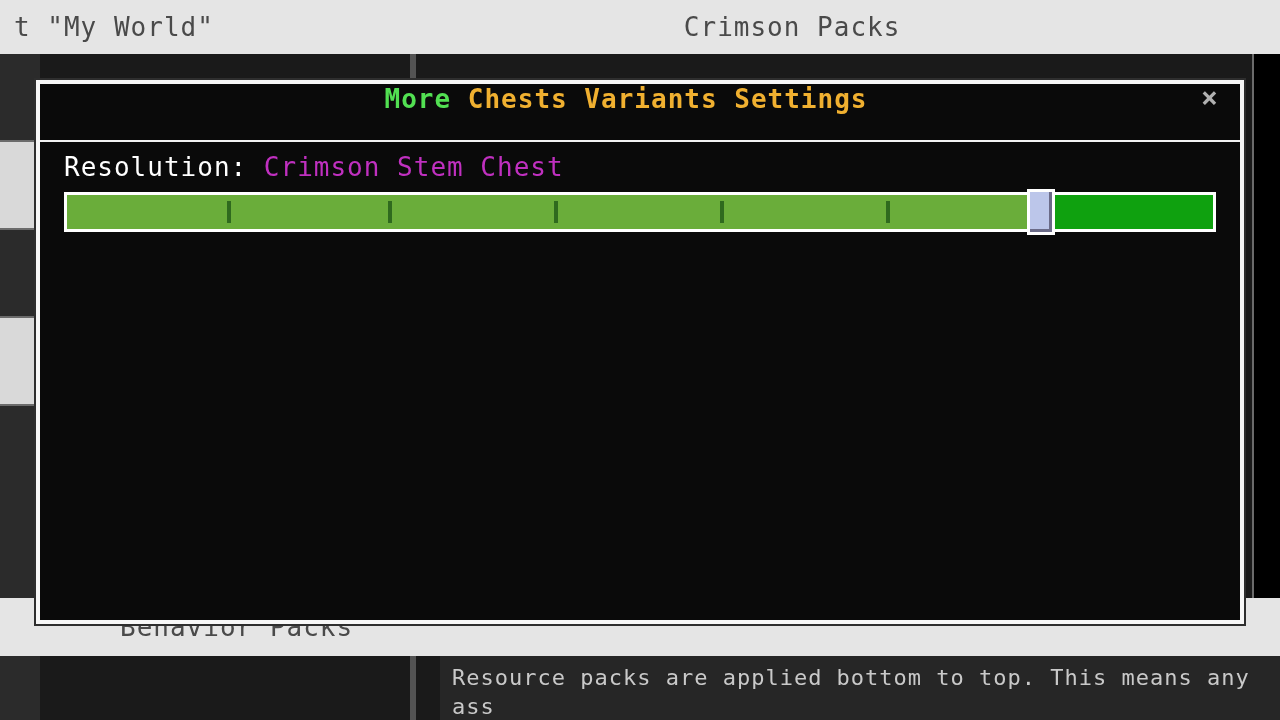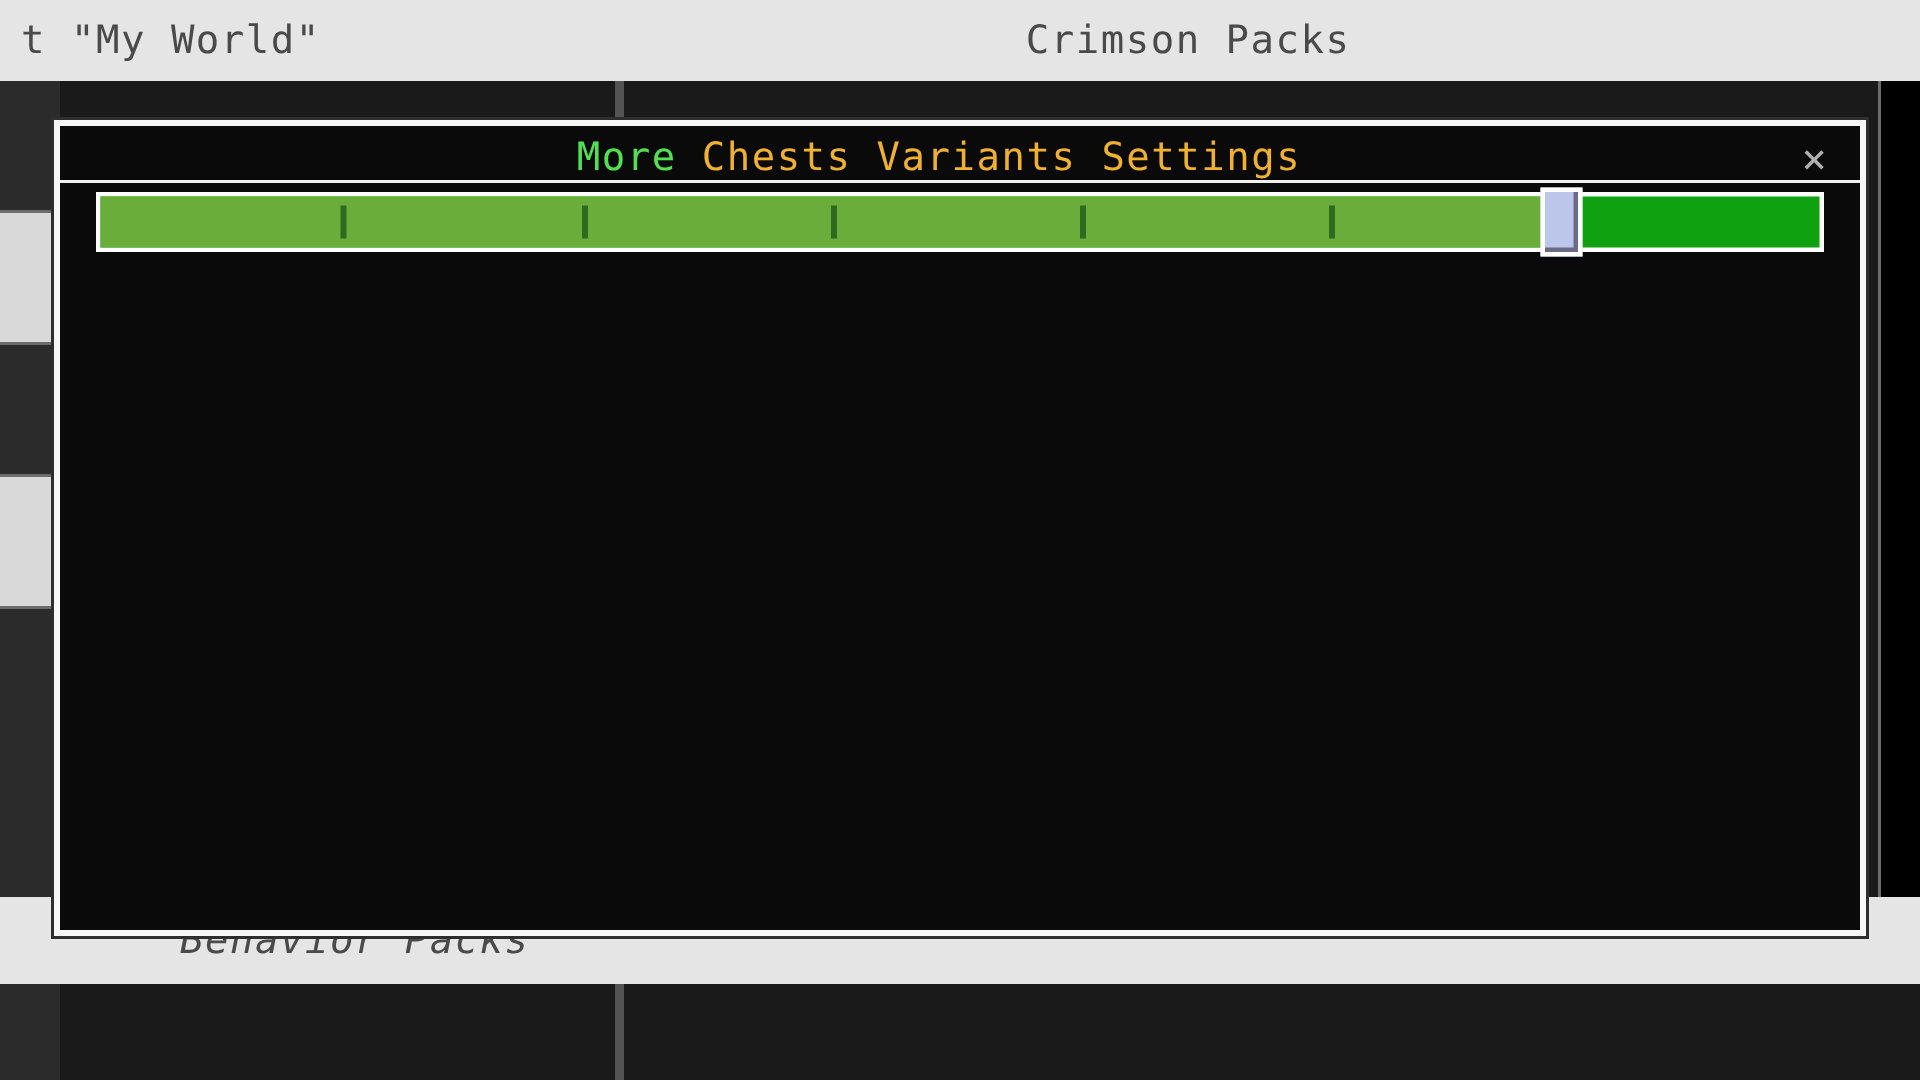--- a/index.html
+++ b/index.html
@@ -66,21 +66,20 @@
     left: 0;
     right: 0;
     bottom: 64px;
     height: 58px;
     background: #e5e5e5;
     display: flex;
     align-items: center;
     padding-left: 120px;
     color: #4a4a4a;
     font-size: 26px;
-    font-style: italic;
   }
   .bg-vertical-divider {
     position: absolute;
     top: 54px;
     bottom: 0;
     left: 410px;
     width: 6px;
     background: #535353;
   }
   .bg-bottom-text {
@@ -104,23 +103,24 @@
     right: 36px;
     bottom: 96px;
     background: #0a0a0a;
     border: 4px solid #f7f7f7;
     box-shadow: 0 0 0 2px #2e2e2e;
     display: flex;
     flex-direction: column;
   }
   .modal-title-row {
     display: flex;
-    align-items: flex-end;
-    height: 36px;
+    align-items: flex-start;
+    height: 56px;
     padding: 0 16px;
+    font-weight: bold;
   }
   .modal-title {
     flex: 1;
     text-align: center;
     font-size: 26px;
     white-space: nowrap;
   }
   .title-word-1 { color: #52e052; }
   .title-rest { color: #f0b030; }
   .close-btn {
@@ -192,33 +192,38 @@
   <div class="bg-sidebar">
     <div class="bg-sidebar-item off"></div>
     <div class="bg-sidebar-item"></div>
     <div class="bg-sidebar-item off"></div>
     <div class="bg-sidebar-item"></div>
   </div>
   <div class="bg-right-col"></div>
   <div class="bg-bottom-row">
     <span>Behavior Packs</span>
   </div>
+  <div class="bg-bottom-text">Resource packs are applied bottom to top. This means any ass</div>
 </div>
 
 <div class="modal">
   <div class="modal-title-row">
     <div class="modal-title">
       <span class="title-word-1">More</span>
       <span class="title-rest">Chests Variants Settings</span>
     </div>
     <div class="close-btn">
       <span>×</span>
     </div>
   </div>
   <div class="modal-sep"></div>
+  <div class="resolution-row">
+    <span class="res-label">Resolution:</span>
+    <span class="res-value">Crimson Stem Chest</span>
+  </div>
   <div class="slider-wrap">
     <div class="slider">
       <div class="slider-fill" id="slider-fill" style="width: 85%;"></div>
       <div class="slider-tick" id="tick-0" style="left: 14%;"></div>
       <div class="slider-tick" id="tick-1" style="left: 28%;"></div>
       <div class="slider-tick" id="tick-2" style="left: 42.5%;"></div>
       <div class="slider-tick" id="tick-3" style="left: 57%;"></div>
       <div class="slider-tick" id="tick-4" style="left: 71.5%;"></div>
       <div class="slider-handle" id="slider-handle" style="left: 85%;"></div>
     </div>

